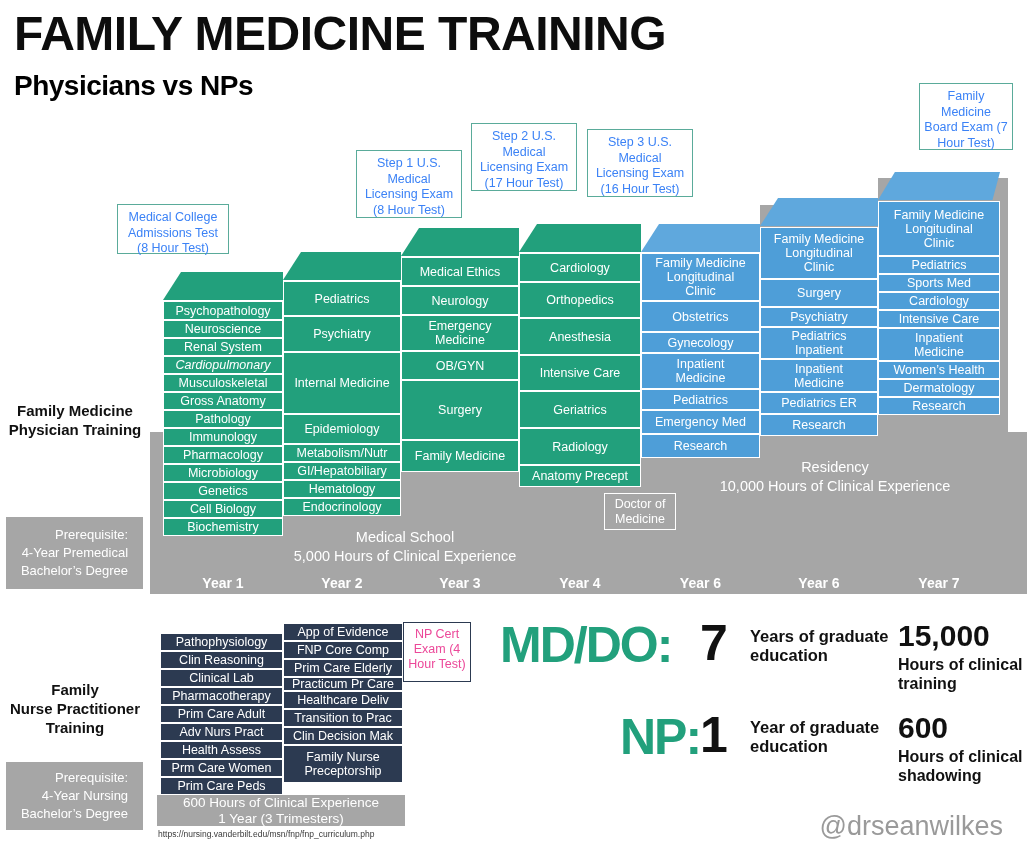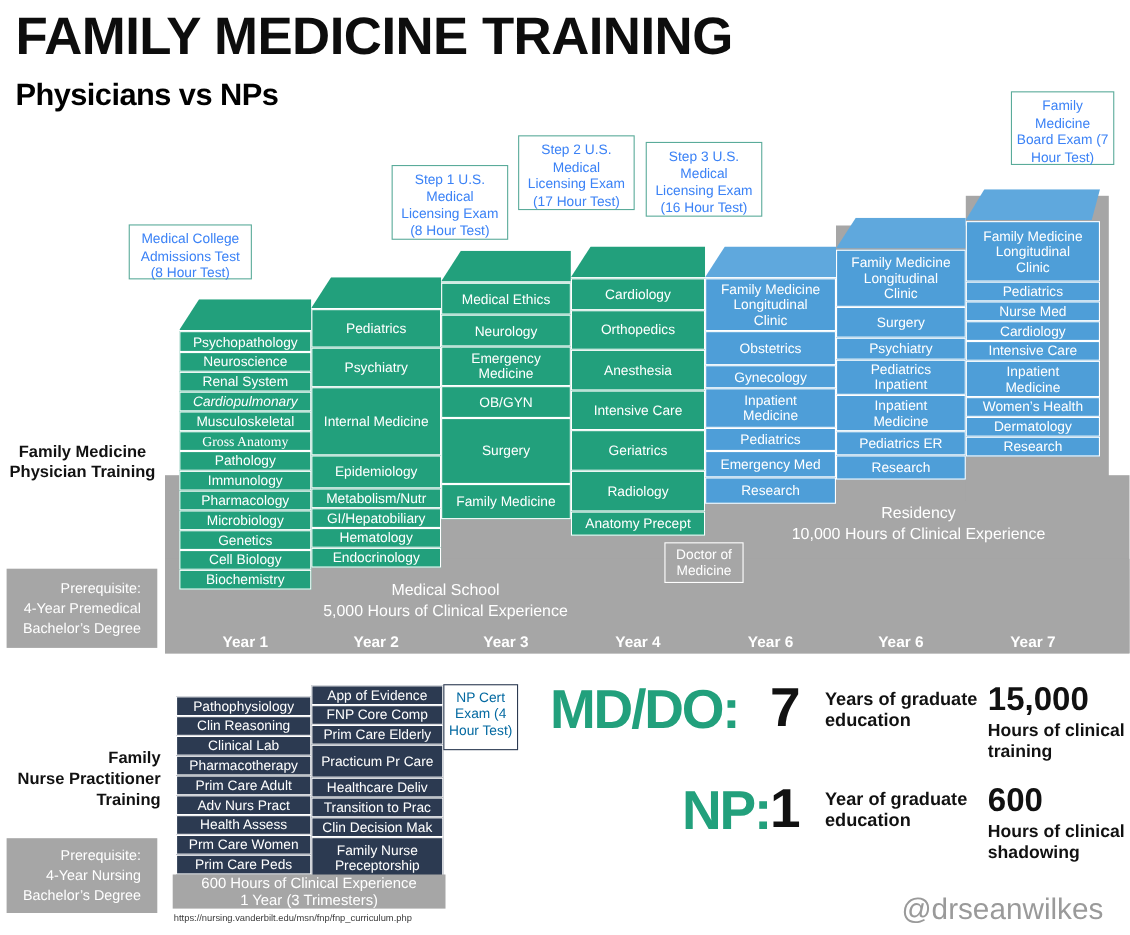--- a/index.html
+++ b/index.html
@@ -47,21 +47,21 @@
     padding:3px 4px;
     box-sizing:border-box;
     z-index:40;
   }
   .callout-dark{
     background:#ffffff;
     border:1.5px solid #2c3a51;
     text-align:center;
     font-size:12.5px;
     line-height:15px;
-    color:#0369a1;
+    color:#ec4899;
     padding:4px 3px;
     box-sizing:border-box;
     z-index:40;
   }
 
   
   .side-label{
     text-align:center;
     font-size:15px;
     line-height:19px;
@@ -185,21 +185,21 @@
 <div class="abs step green" id="col-0" style="left:163px;top:272px;width:120px;height:265px;">
   <svg class="topface" width="120" height="30" viewBox="0 0 120 30" preserveAspectRatio="none">
     <polygon points="0,30 18,0 120,0 120,30" fill="#22a07c"></polygon>
   </svg>
   <div class="col" id="cells-0" style="top:29px;">
       <div class="cell" style="height: 19px;">Psychopathology</div>
       <div class="cell" style="height: 18px;">Neuroscience</div>
       <div class="cell" style="height: 18px;">Renal System</div>
       <div class="cell" style="height: 18px; font-style: italic;">Cardiopulmonary</div>
       <div class="cell" style="height: 18px;">Musculoskeletal</div>
-      <div class="cell" style="height: 18px; font-family: Liberation Serif, serif;">Gross Anatomy</div>
+      <div class="cell" style="height: 18px;">Gross Anatomy</div>
       <div class="cell" style="height: 18px;">Pathology</div>
       <div class="cell" style="height: 18px;">Immunology</div>
       <div class="cell" style="height: 18px;">Pharmacology</div>
       <div class="cell" style="height: 18px;">Microbiology</div>
       <div class="cell" style="height: 18px;">Genetics</div>
       <div class="cell" style="height: 18px;">Cell Biology</div>
       <div class="cell" style="height: 18px;">Biochemistry</div>
     </div>
 </div>
 
@@ -288,21 +288,21 @@
 
 <div class="abs step blue" id="col-6" style="left:878px;top:172px;width:122px;height:280px;">
   <svg class="topface" width="130" height="30" viewBox="0 0 130 30" preserveAspectRatio="none">
     <polygon points="0,30 18,0 130,0 122,30" fill="#5fa8dd"></polygon>
   </svg>
   <div class="col" id="cells-6" style="top:29px;">
       <div class="cell" style="height: 55px;">Family Medicine
 Longitudinal
 Clinic</div>
       <div class="cell" style="height: 18px;">Pediatrics</div>
-      <div class="cell" style="height: 18px;">Nurse Med</div>
+      <div class="cell" style="height: 18px;">Sports Med</div>
       <div class="cell" style="height: 18px;">Cardiology</div>
       <div class="cell" style="height: 18px;">Intensive Care</div>
       <div class="cell" style="height: 33px;">Inpatient
 Medicine</div>
       <div class="cell" style="height: 18px;">Women’s Health</div>
       <div class="cell" style="height: 18px;">Dermatology</div>
       <div class="cell" style="height: 18px;">Research</div>
     </div>
 </div>
 
@@ -356,21 +356,21 @@
 (4 Hour
 Test)</div>
 
 <div class="abs side-label" style="left:4px;top:401px;width:142px;white-space:pre-line;">Family Medicine
 Physician Training</div>
 
 <div class="abs prereq" style="left:6px;top:517px;width:137px;height:72px;white-space:pre-line;">Prerequisite:
 4-Year Premedical
 Bachelor’s Degree</div>
 
-<div class="abs side-label" style="left:4px;top:680px;width:142px;white-space:pre-line;text-align:right;">Family
+<div class="abs side-label" style="left:4px;top:680px;width:142px;white-space:pre-line;">Family
 Nurse Practitioner
 Training</div>
 
 <div class="abs prereq" style="left:6px;top:762px;width:137px;height:68px;white-space:pre-line;">Prerequisite:
 4-Year Nursing
 Bachelor’s Degree</div>
 
 <div class="abs" id="np-col-a" style="left:160px;top:633px;width:123px;">
     <div class="np-cell" style="height: 18px;">Pathophysiology</div>
     <div class="np-cell" style="height: 18px;">Clin Reasoning</div>
@@ -379,21 +379,21 @@
     <div class="np-cell" style="height: 18px;">Prim Care Adult</div>
     <div class="np-cell" style="height: 18px;">Adv Nurs Pract</div>
     <div class="np-cell" style="height: 18px;">Health Assess</div>
     <div class="np-cell" style="height: 18px;">Prm Care Women</div>
     <div class="np-cell" style="height: 18px;">Prim Care Peds</div>
   </div>
 <div class="abs" id="np-col-b" style="left:283px;top:623px;width:120px;">
     <div class="np-cell" style="height: 18px;">App of Evidence</div>
     <div class="np-cell" style="height: 18px;">FNP Core Comp</div>
     <div class="np-cell" style="height: 18px;">Prim Care Elderly</div>
-    <div class="np-cell" style="height: 30px;">Practicum Pr Care</div>
+    <div class="np-cell" style="height: 14px;">Practicum Pr Care</div>
     <div class="np-cell" style="height: 18px;">Healthcare Deliv</div>
     <div class="np-cell" style="height: 18px;">Transition to Prac</div>
     <div class="np-cell" style="height: 18px;">Clin Decision Mak</div>
     <div class="np-cell" style="height: 38px;">Family Nurse
 Preceptorship</div>
   </div>
 
 <div class="abs" id="np-base">
   <div>600 Hours of Clinical Experience</div>
   <div>1 Year (3 Trimesters)</div>

